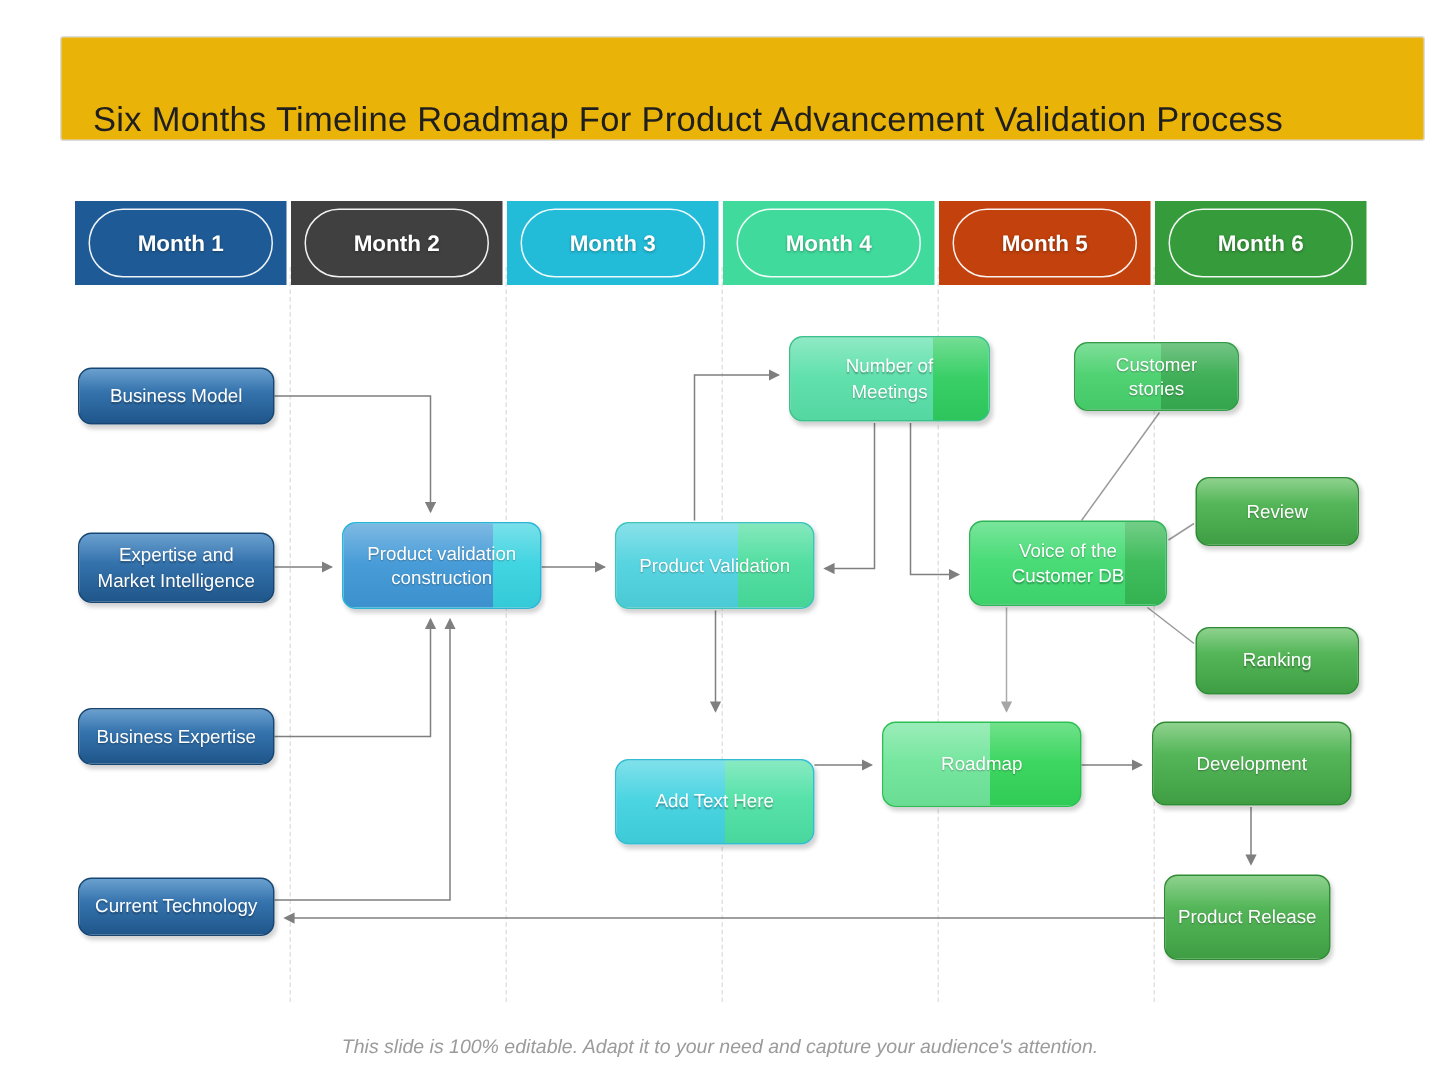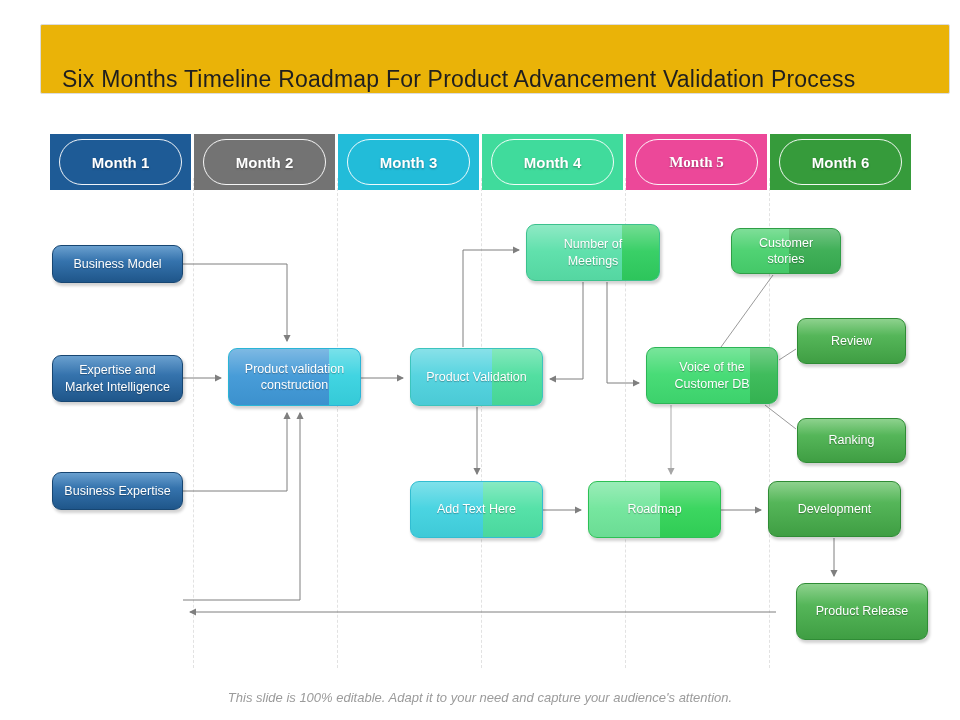--- a/index.html
+++ b/index.html
@@ -48,61 +48,61 @@
     background:linear-gradient(180deg,rgba(255,255,255,.33) 0%,rgba(255,255,255,.05) 48%,rgba(0,0,0,.04) 100%),
                linear-gradient(90deg,#58dfa8 0%,#58dfa8 72%,#2fcd5f 72%);}
   .n-cs   {border:1px solid #2f9e46;
     background:linear-gradient(180deg,rgba(255,255,255,.30) 0%,rgba(255,255,255,.05) 48%,rgba(0,0,0,.04) 100%),
                linear-gradient(90deg,#47d06c 0%,#47d06c 53%,#37ac50 53%);}
   .n-voice{border:1px solid #2db456;
     background:linear-gradient(180deg,rgba(255,255,255,.30) 0%,rgba(255,255,255,.05) 48%,rgba(0,0,0,.04) 100%),
                linear-gradient(90deg,#3fda70 0%,#3fda70 79%,#36b954 79%);}
   .n-ath  {border:1px solid #32bdd1;
     background:linear-gradient(180deg,rgba(255,255,255,.33) 0%,rgba(255,255,255,.05) 48%,rgba(0,0,0,.04) 100%),
-               linear-gradient(90deg,#41d2e0 0%,#41d2e0 55%,#4de0a4 55%);}
+               linear-gradient(90deg,#41d2e0 0%,#41d2e0 55%,#4de0a4 55%);margin-top:25px;}
   .n-road {border:1px solid #2cc054;
     background:linear-gradient(180deg,rgba(255,255,255,.30) 0%,rgba(255,255,255,.05) 48%,rgba(0,0,0,.04) 100%),
                linear-gradient(90deg,#6fe59a 0%,#6fe59a 54%,#32d458 54%);}
   .pad-wide{padding:2px 20px;}
-  .pad-mid{padding:2px 13px;margin-left:15px;}
+  .pad-mid{padding:2px 13px;}
 
   .footer{position:absolute;left:0;top:690px;width:960px;text-align:center;
           font-size:13px;font-style:italic;color:#9b9b9b;}
 </style>
 </head>
 <body>
 
 <div class="slide">
 
   <div class="title-box">
     <h1>Six Months Timeline Roadmap For Product Advancement Validation Process</h1>
   </div>
 
   <div class="month-bar">
     <div class="seg" style="background-color: rgb(30, 91, 150);">
       <div class="pill">
           <span>Month 1</span>
         </div>
     </div>
-    <div class="seg" style="background-color: #737373;">
+    <div class="seg" style="background-color: #404040;">
       <div class="pill">
           <span>Month 2</span>
         </div>
     </div>
     <div class="seg" style="background-color: rgb(34, 188, 217);">
       <div class="pill">
           <span>Month 3</span>
         </div>
     </div>
     <div class="seg" style="background-color: rgb(64, 219, 156);">
       <div class="pill">
           <span>Month 4</span>
         </div>
     </div>
-    <div class="seg" style="background-color: #ec4899; font-family: Liberation Serif, serif;">
+    <div class="seg" style="background-color: #c2410c;">
       <div class="pill">
           <span>Month 5</span>
         </div>
     </div>
     <div class="seg" style="background-color: rgb(54, 155, 59);">
       <div class="pill">
           <span>Month 6</span>
         </div>
     </div>
   </div>
@@ -147,20 +147,23 @@
 
   <div class="node n-dark gloss" style="left:52px;top:245px;width:131px;height:38px">
     <span>Business Model</span>
   </div>
   <div class="node n-dark gloss" style="left:52px;top:355px;width:131px;height:47px">
     <span>Expertise and Market Intelligence</span>
   </div>
   <div class="node n-dark gloss" style="left:52px;top:472px;width:131px;height:38px">
     <span>Business Expertise</span>
   </div>
+  <div class="node n-dark gloss" style="left:52px;top:585px;width:131px;height:39px">
+    <span>Current Technology</span>
+  </div>
 
   <div class="node n-pv" style="left:410px;top:348px;width:133px;height:58px">
     <span>Product Validation</span>
   </div>
   <div class="node n-pvc" style="left:228px;top:348px;width:133px;height:58px">
     <span>Product validation construction</span>
   </div>
   <div class="node n-nom pad-wide" style="left:526px;top:224px;width:134px;height:57px">
     <span>Number of Meetings</span>
   </div>
@@ -178,18 +181,18 @@
   </div>
   <div class="node n-ath" style="left:410px;top:481px;width:133px;height:57px">
     <span>Add Text Here</span>
   </div>
   <div class="node n-road" style="left:588px;top:481px;width:133px;height:57px">
     <span>Roadmap</span>
   </div>
   <div class="node n-green" style="left:768px;top:481px;width:133px;height:56px">
     <span>Development</span>
   </div>
-  <div class="node n-green" style="left:796px;top:583px;width:132px;height:57px">
+  <div class="node n-green" style="left:776px;top:583px;width:111px;height:57px">
     <span>Product Release</span>
   </div>
 
   <div class="footer">This slide is 100% editable. Adapt it to your need and capture your audience's attention.</div>
 </div>
 
 </body></html>

